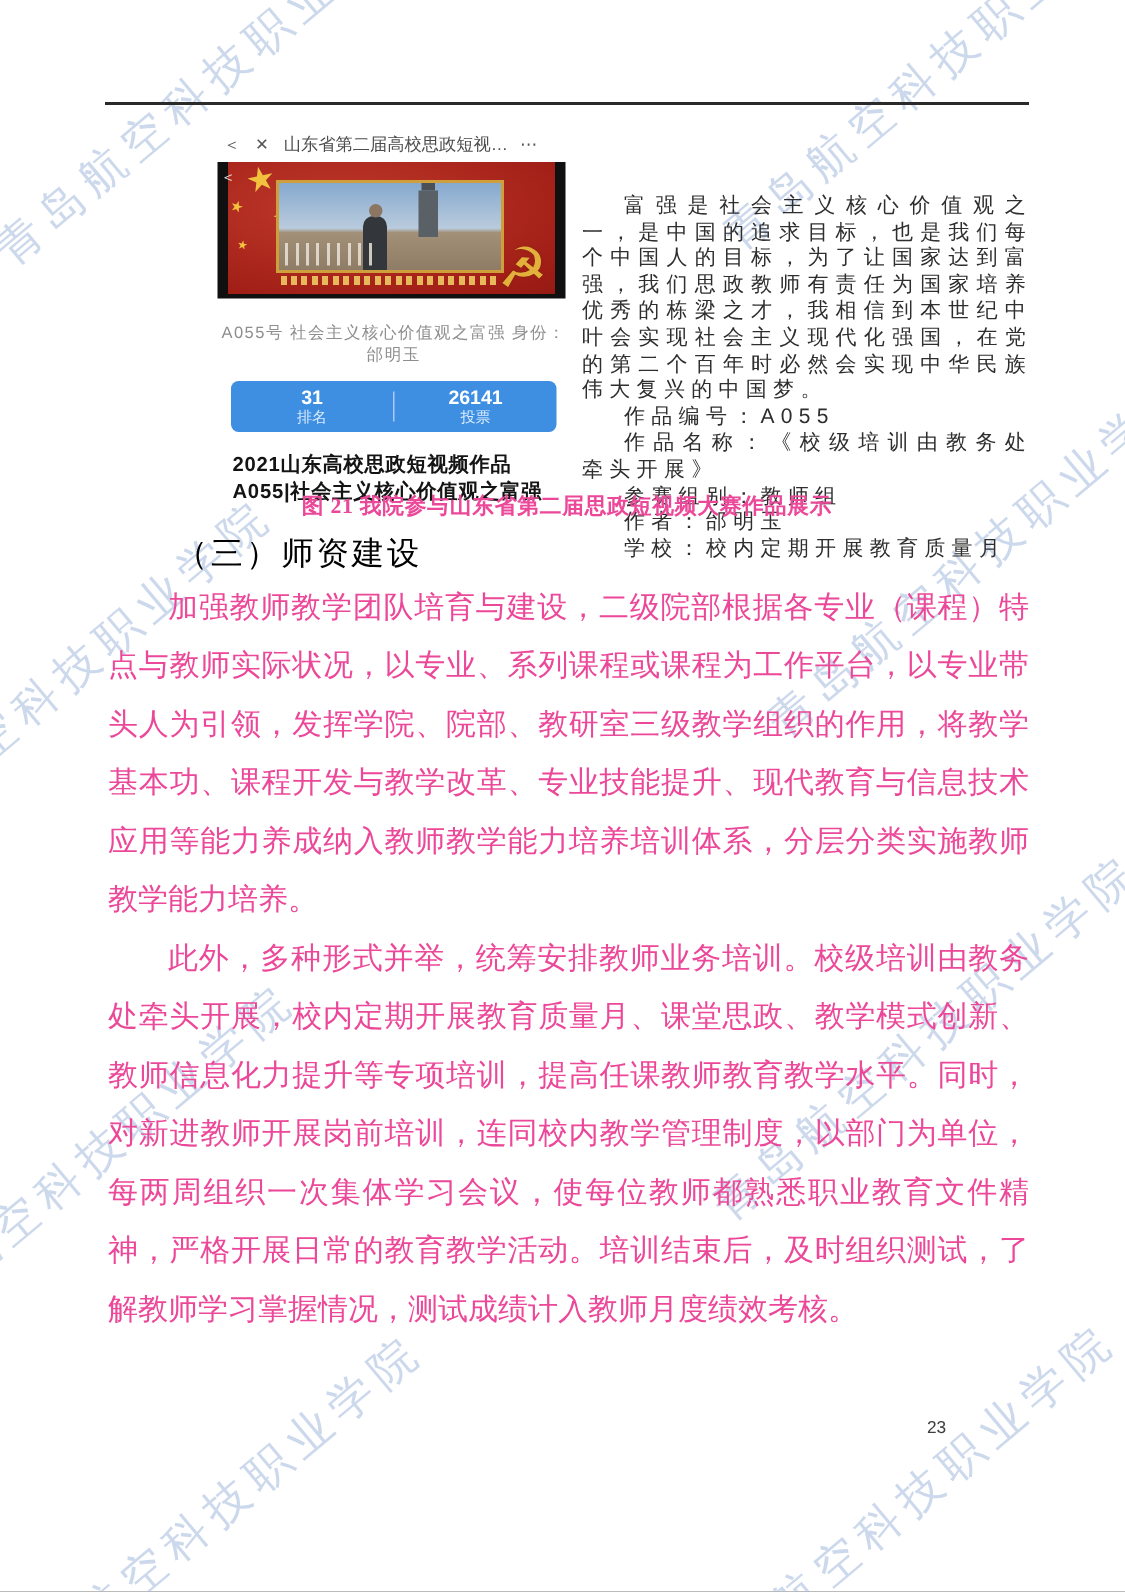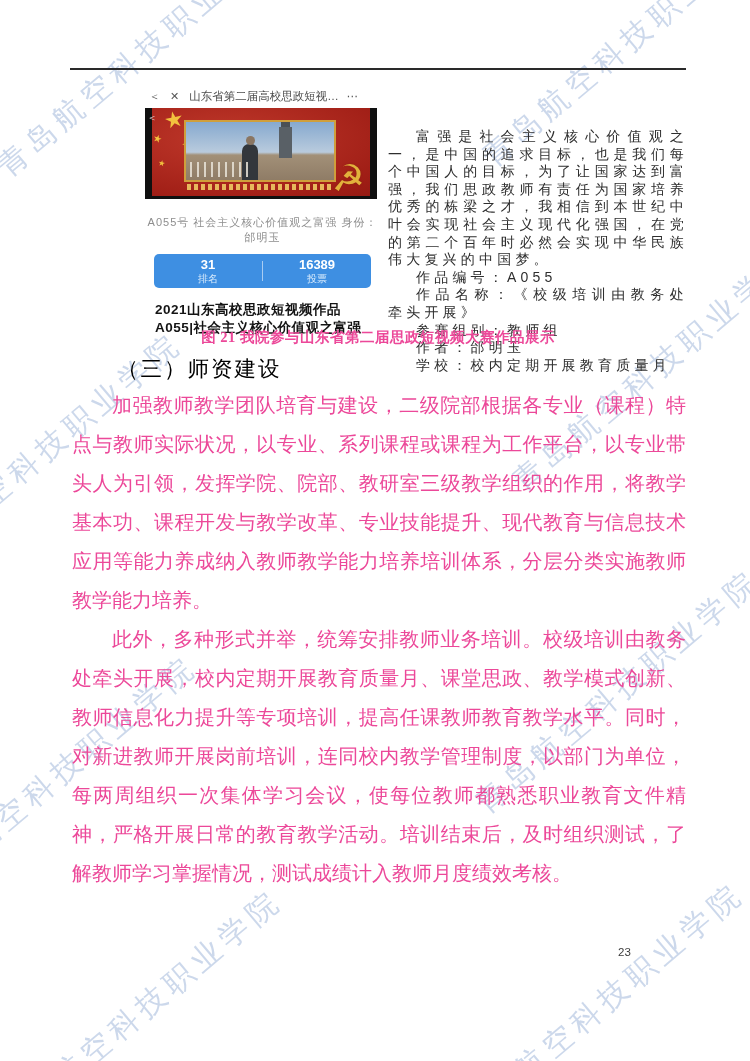--- a/index.html
+++ b/index.html
@@ -157,21 +157,21 @@
 
     <div class="entry-caption">A055号 社会主义核心价值观之富强  身份：邰明玉</div>
 
     <div class="stat-bar">
       <div class="stat-cell">
         <span class="stat-value">31</span>
         <span class="stat-label">排名</span>
       </div>
       <div class="stat-divider"></div>
       <div class="stat-cell">
-        <span class="stat-value">16389</span>
+        <span class="stat-value">26141</span>
         <span class="stat-label">投票</span>
       </div>
     </div>
 
     <div class="video-title">2021山东高校思政短视频作品A055|社会主义核心价值观之富强</div>
   </div>
 
   <div class="desc-col">
     <p class="desc-intro">富强是社会主义核心价值观之一，是中国的追求目标，也是我们每个中国人的目标，为了让国家达到富强，我们思政教师有责任为国家培养优秀的栋梁之才，我相信到本世纪中叶会实现社会主义现代化强国，在党的第二个百年时必然会实现中华民族伟大复兴的中国梦。</p>
     <div class="desc-line">作品编号：A055</div>

